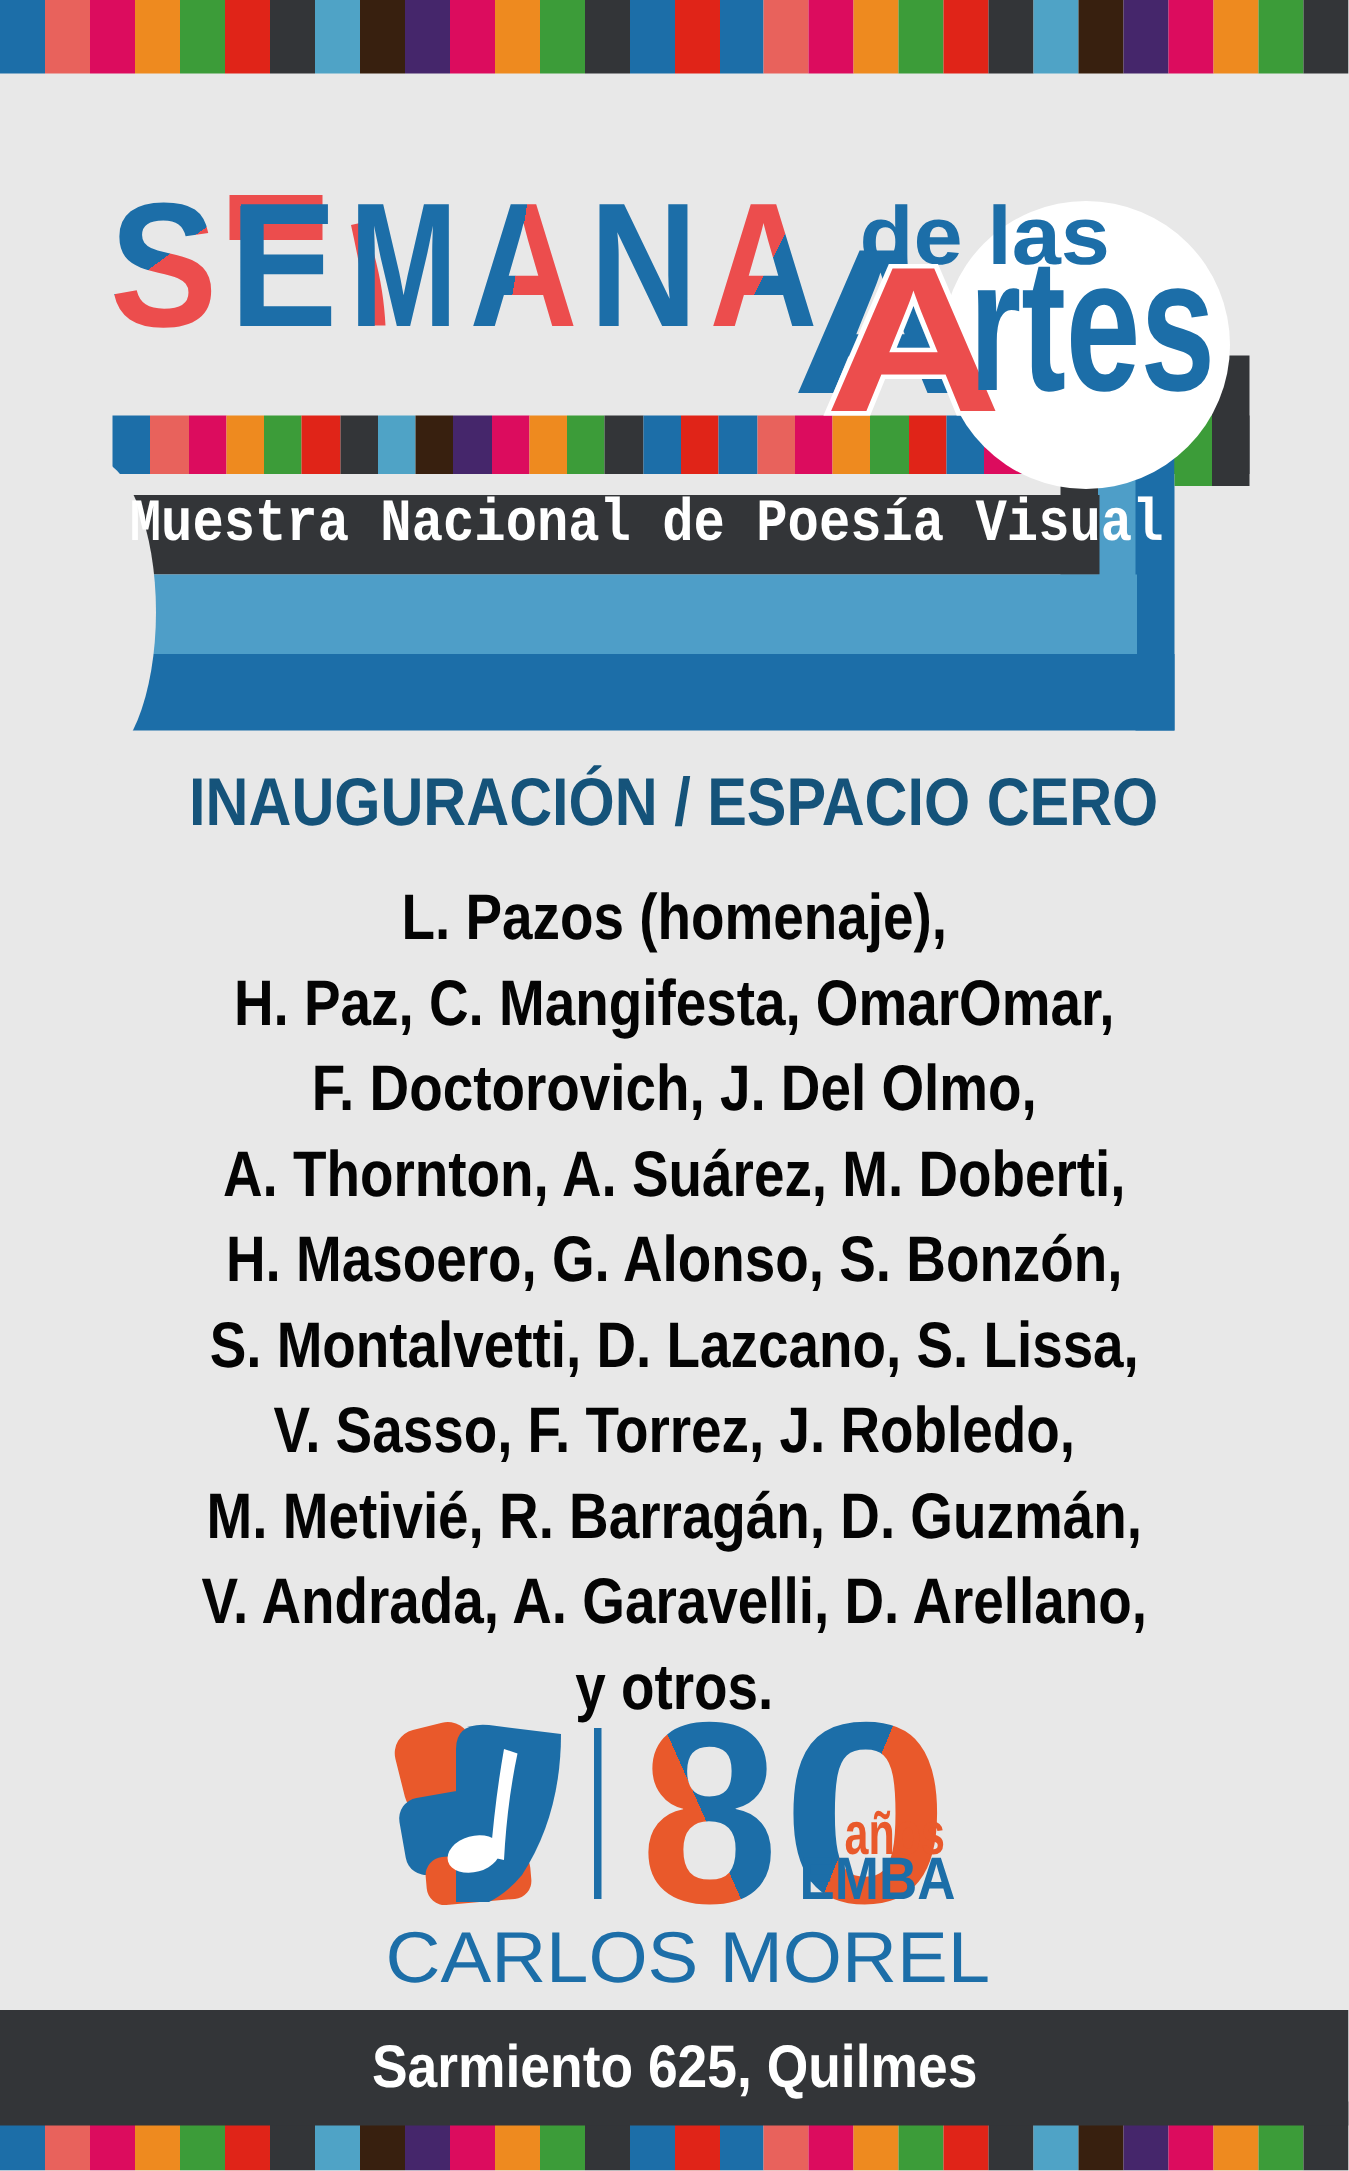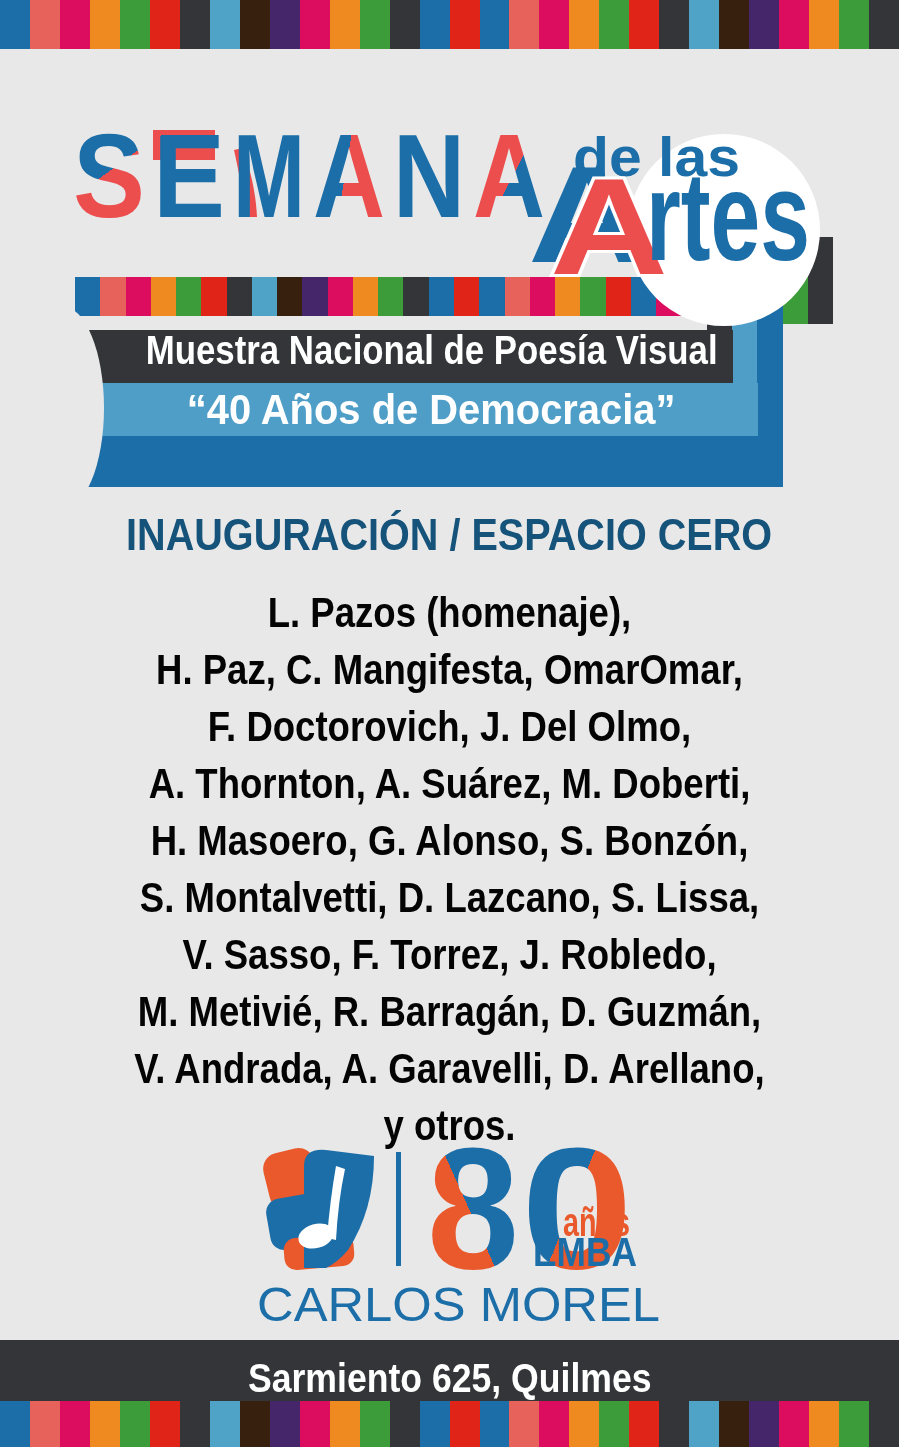--- a/index.html
+++ b/index.html
@@ -22,37 +22,37 @@
   
   #banners{left:0;top:0;width:899px;height:600px;z-index:3;}
   .band{position:absolute;left:80px;}
   #band-1{top:330px;width:653px;height:53px;background:#333538;}
   #band-2{top:383px;width:678px;height:53px;background:#4E9EC8;}
   #band-3{top:436px;width:703px;height:51px;background:#1C6EA8;}
   #band-notch{position:absolute;left:20px;top:306px;width:84px;height:204px;
     border-radius:50%;background:#E8E8E8;}
   .band-text{position:absolute;left:80px;width:703px;display:flex;
     align-items:center;justify-content:center;color:#FFFFFF;font-weight:bold;}
-  #band-text-1{top:330px;height:40px;font-size:40px;}
+  #band-text-1{top:330px;height:40px;font-size:40px;font-family:Liberation Mono, monospace;}
   #band-text-2{top:383px;height:53px;font-size:42px;}
   #band-text-3{top:436px;height:51px;font-size:42px;}
   .squish-87{transform:scaleX(.87);transform-origin:center;white-space:nowrap;}
   .squish-95{transform:scaleX(.95);transform-origin:center;white-space:nowrap;}
   .squish-90{transform:scaleX(.90);transform-origin:center;white-space:nowrap;}
   
   #heading{left:0;top:512px;width:899px;height:45px;line-height:45px;
     text-align:center;color:#15537A;font-weight:bold;font-size:45px;z-index:4;}
   #heading .in{display:inline-block;transform:scaleX(.88);transform-origin:center;white-space:nowrap;}
   #names{left:0;top:584px;width:899px;z-index:4;text-align:center;color:#040404;
     font-weight:bold;font-size:43px;}
   #names .name-line{height:57px;line-height:57px;transform:scaleX(.85);
     transform-origin:center;white-space:nowrap;}
   
-  #footer-bar{left:0;top:1340px;width:899px;height:61px;background:#333538;
-    display:flex;align-items:flex-end;justify-content:center;z-index:4;}
+  #footer-bar{left:0;top:1340px;width:899px;height:77px;background:#333538;
+    display:flex;align-items:center;justify-content:center;z-index:4;}
   #footer-bar .in{color:#fff;font-weight:bold;font-size:40px;
     transform:scaleX(.89);transform-origin:center;white-space:nowrap;}
   
   #art{left:0;top:0;z-index:5;pointer-events:none;}
   #art text{font-family:"Liberation Sans","DejaVu Sans",sans-serif;font-weight:bold;}
   #art text.thin{font-weight:400;}
 </style>
 </head>
 <body>
 
@@ -132,23 +132,20 @@
 </div>
 <div id="logo-circle" class="abs"></div>
 
 <div id="banners" class="abs">
   <div id="band-1" class="band"></div>
   <div id="band-2" class="band"></div>
   <div id="band-3" class="band"></div>
   <div id="band-notch"></div>
   <div id="band-text-1" class="band-text">
     <span class="squish-87">Muestra Nacional de Poesía Visual</span>
-  </div>
-  <div id="band-text-2" class="band-text">
-    <span class="squish-95">“40 Años de Democracia”</span>
   </div>
 </div>
 
 <div id="heading" class="abs">
   <span class="in">INAUGURACIÓN / ESPACIO CERO</span>
 </div>
 
 <div id="names" class="abs">
     <div class="name-line">L. Pazos (homenaje),</div>
     <div class="name-line">H. Paz, C. Mangifesta, OmarOmar,</div>

